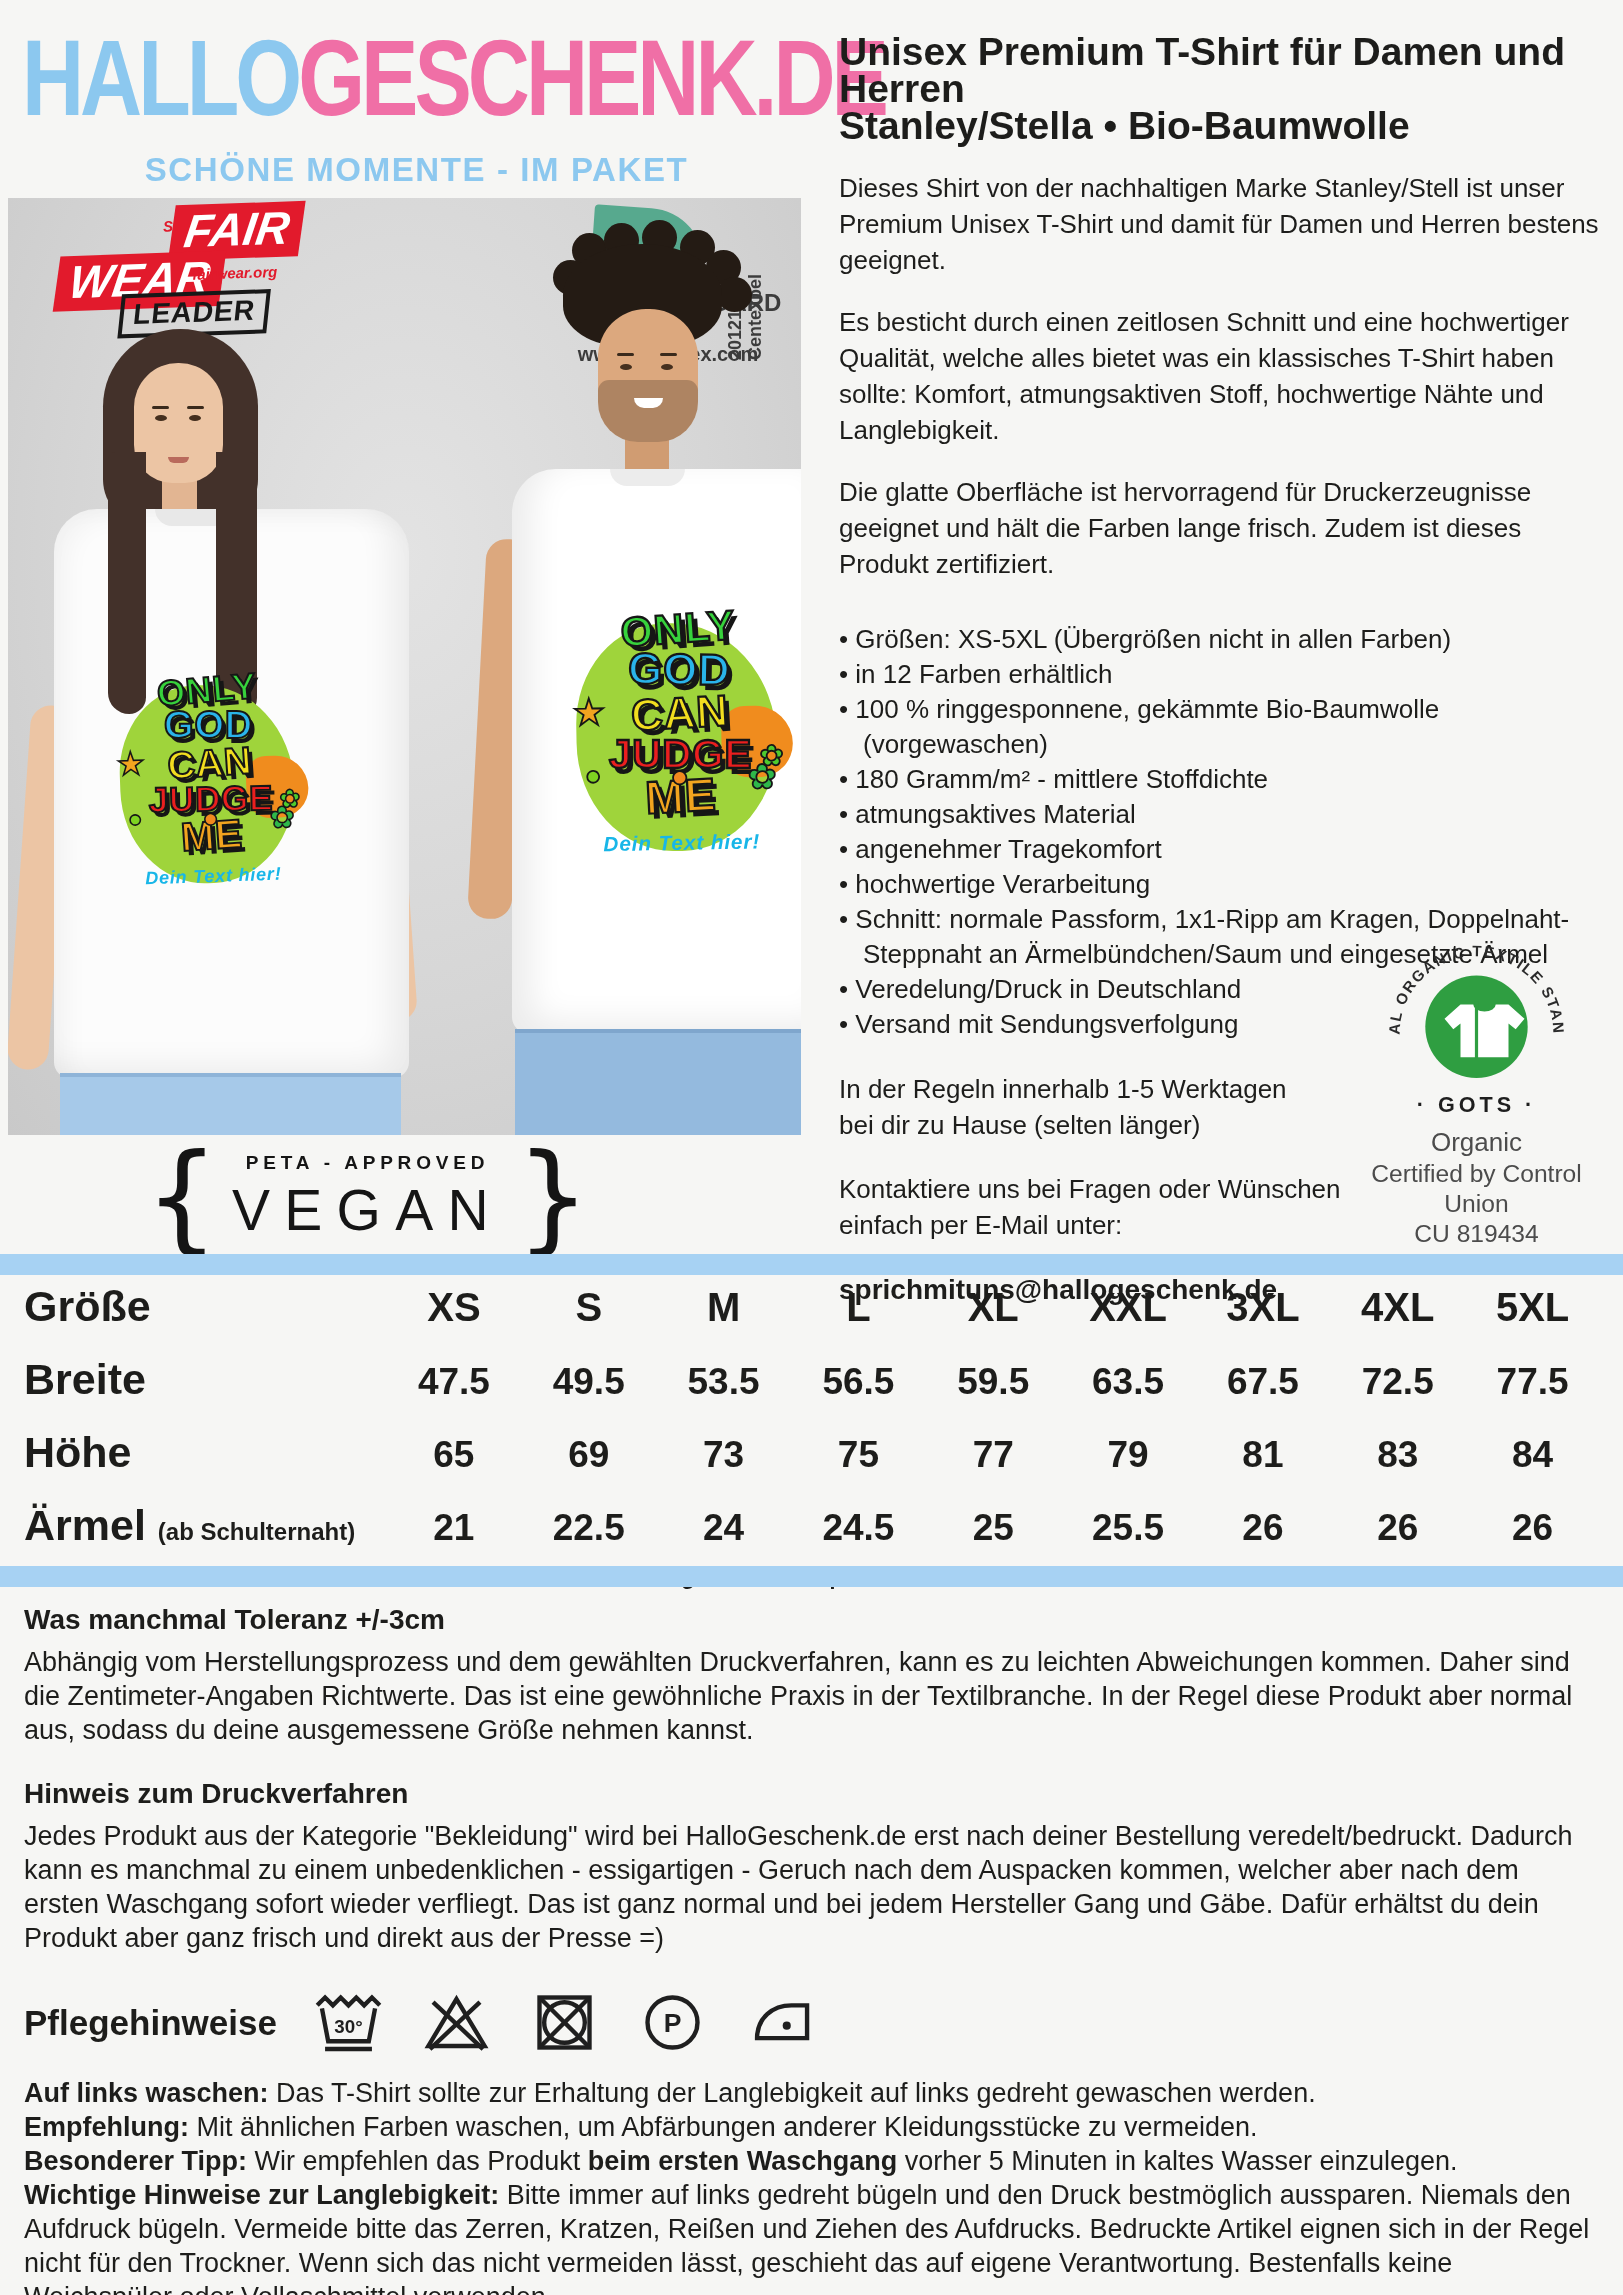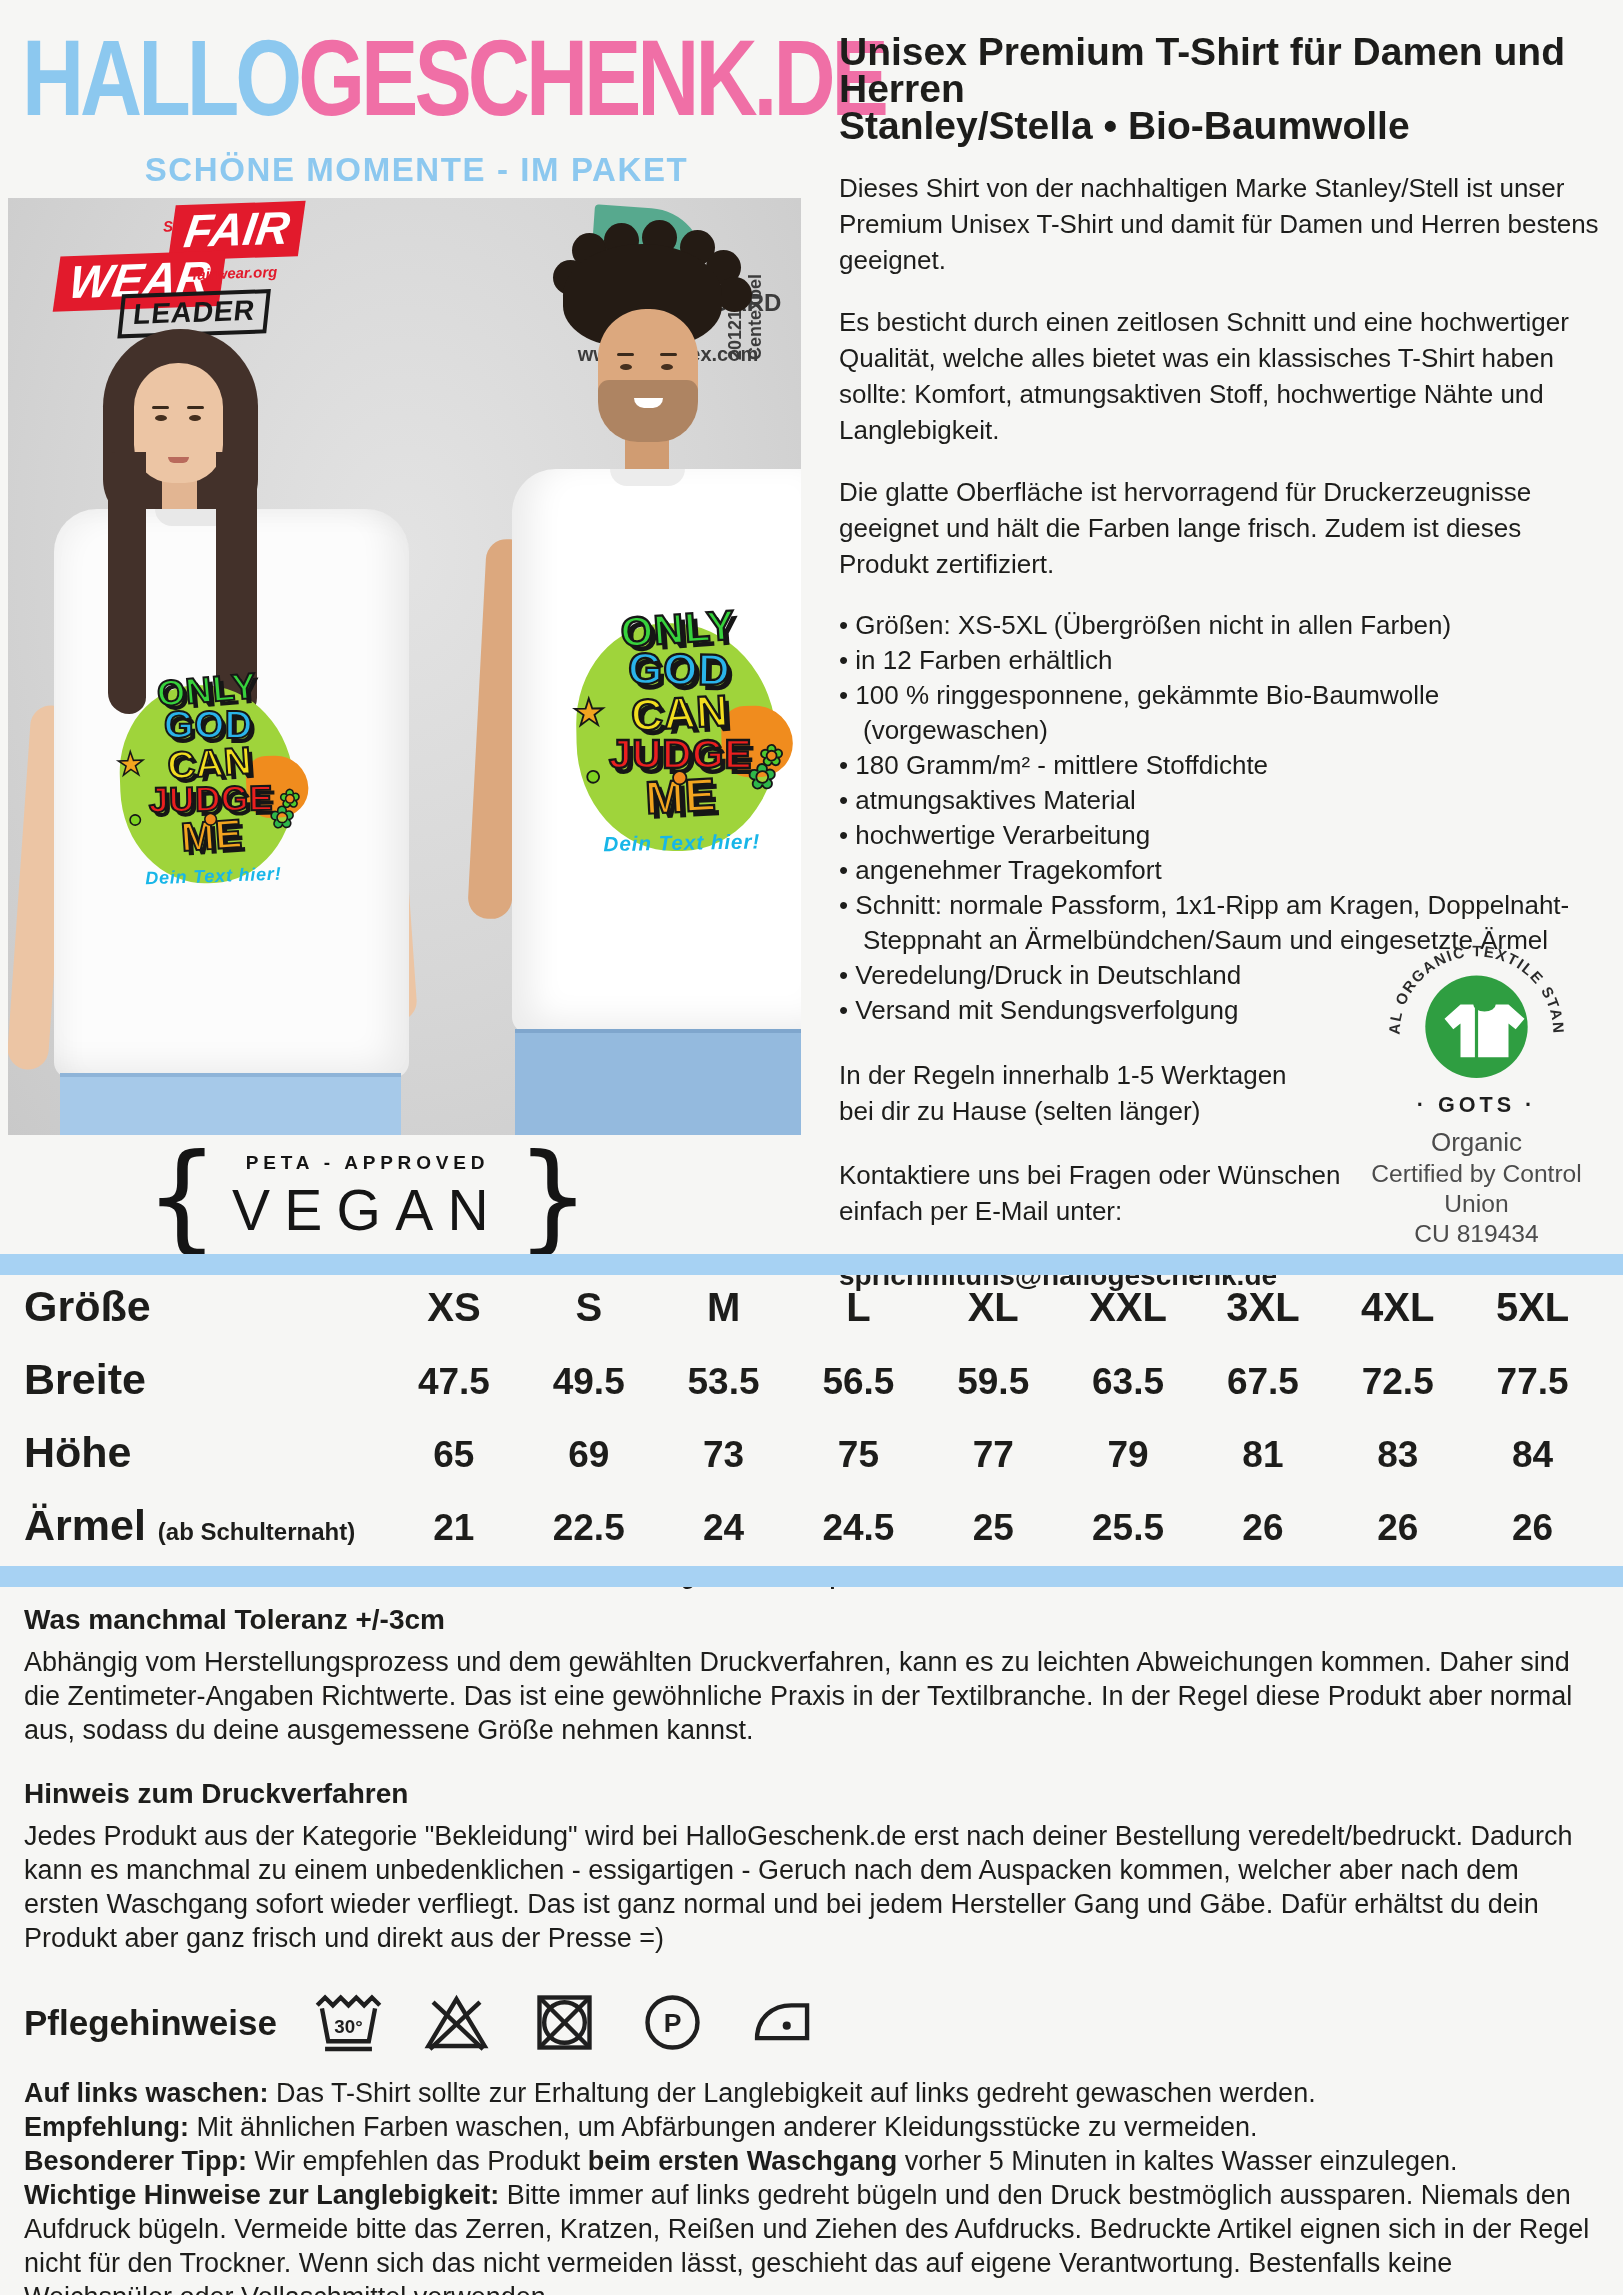--- a/index.html
+++ b/index.html
@@ -124,21 +124,21 @@
   .st-label{font-weight:800;font-size:43px;white-space:nowrap;}
   .st-sub{font-weight:700;font-size:24px;letter-spacing:0;}
   .st-size{font-weight:800;font-size:40px;text-align:center;}
   .st-val{font-weight:800;font-size:37px;text-align:center;}
   .st-note{text-align:center;font-weight:700;font-size:23px;margin-top:12.7px;}
 
   
   .details{position:absolute;left:839px;top:33px;width:763px;font-size:26px;line-height:36px;}
   .d-title{font-weight:800;font-size:39px;line-height:37px;}
   .d-p{margin-top:26px;}
-  .d-bullets{margin-top:26px;line-height:35px;}
+  .d-bullets{margin-top:40px;line-height:35px;}
   .d-bullets div{padding-left:24px;text-indent:-24px;}
   .d-block{margin-top:28.5px;}
   .d-email{margin-top:28.5px;font-weight:800;font-size:28px;}
 
   
   .gots{position:absolute;left:1338px;top:926px;width:277px;text-align:center;color:#4a4a4a;}
   .gots-sub{font-size:24.6px;line-height:1.22;color:#4c4c4c;margin-top:-1.6px;}
   .gots-sub .big{font-size:26px;}
 
   
@@ -286,22 +286,22 @@
     </div>
     <div class="d-p">Dieses Shirt von der nachhaltigen Marke Stanley/Stell ist unser Premium Unisex T-Shirt und damit für Damen und Herren bestens geeignet.</div>
     <div class="d-p">Es besticht durch einen zeitlosen Schnitt und eine hochwertiger Qualität, welche alles bietet was ein klassisches T-Shirt haben sollte: Komfort, atmungsaktiven Stoff, hochwertige Nähte und Langlebigkeit.</div>
     <div class="d-p">Die glatte Oberfläche ist hervorragend für Druckerzeugnisse geeignet und hält die Farben lange frisch. Zudem ist dieses Produkt zertifiziert.</div>
     <div class="d-bullets">
       <div>• Größen: XS-5XL (Übergrößen nicht in allen Farben)</div>
       <div>• in 12 Farben erhältlich</div>
       <div>• 100 % ringgesponnene, gekämmte Bio-Baumwolle (vorgewaschen)</div>
       <div>• 180 Gramm/m² - mittlere Stoffdichte</div>
       <div>• atmungsaktives Material</div>
+      <div>• angenehmer Tragekomfort</div>
       <div>• hochwertige Verarbeitung</div>
-      <div>• angenehmer Tragekomfort</div>
       <div>• Schnitt: normale Passform, 1x1-Ripp am Kragen, Doppelnaht-Steppnaht an Ärmelbündchen/Saum und eingesetzte Ärmel</div>
       <div>• Veredelung/Druck in Deutschland</div>
       <div>• Versand mit Sendungsverfolgung</div>
     </div>
     <div class="d-block">
       <div>In der Regeln innerhalb 1-5 Werktagen</div>
       <div>bei dir zu Hause (selten länger)</div>
     </div>
     <div class="d-block">
       <div>Kontaktiere uns bei Fragen oder Wünschen</div>

